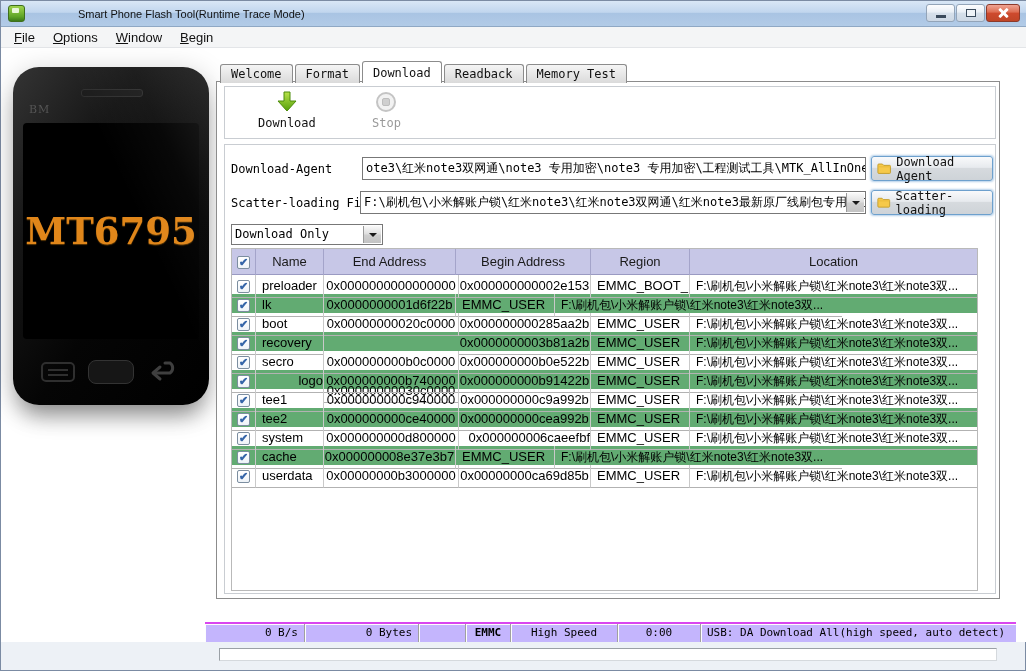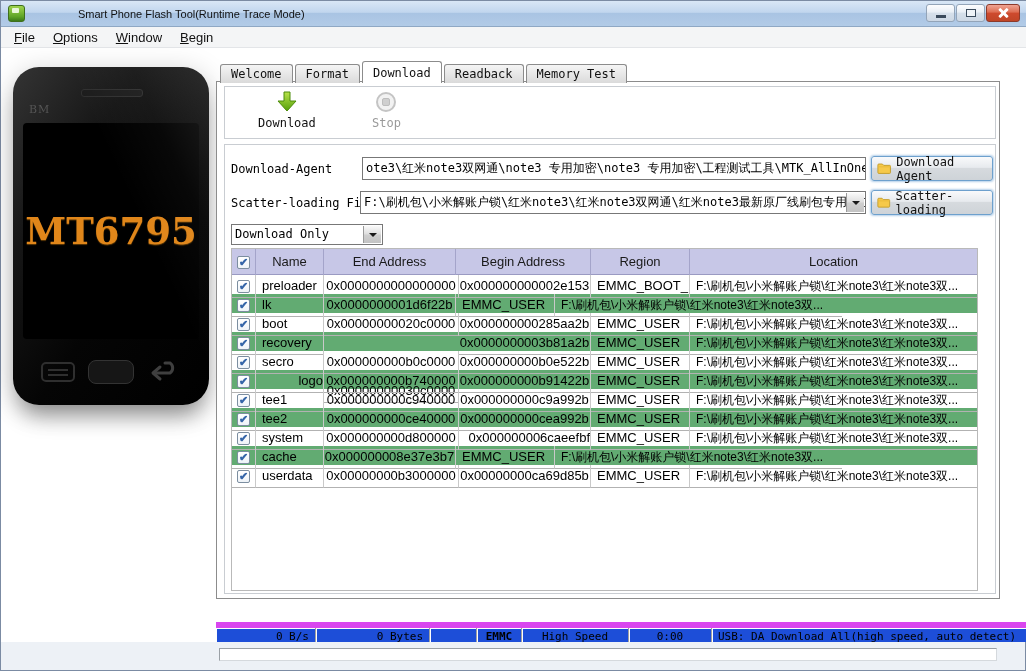--- a/index.html
+++ b/index.html
@@ -97,22 +97,22 @@
   .cell:last-child{border-right:none;}
   .cell[data-name="cell-location"]{font-size:12px;}
   .ck{display:flex;align-items:center;justify-content:center;}
   .cb{width:13px;height:13px;box-sizing:border-box;border:1px solid #7c8ea0;border-radius:2px;
     background:linear-gradient(180deg,#fff,#eef3f8);display:flex;align-items:center;justify-content:center;
     font-size:11px;font-weight:bold;color:#3565a8;line-height:11px;}
   .cb::after{content:"✔";}
   
   .progress{position:absolute;left:218px;top:600px;width:778px;height:13px;background:#fff;box-sizing:border-box;
     border:1px solid;border-color:#9aa0a6 #d5d9dd #d5d9dd #9aa0a6;}
-  .statusbar{position:absolute;left:215px;top:621px;width:811px;height:20px;background:#1d4ed8;
-    border-top:6px solid #d946ef;display:flex;box-sizing:border-box;}
+  .statusbar{position:absolute;left:204px;top:621px;width:811px;height:20px;background:#c4b5fd;
+    border-top:2px solid #d946ef;display:flex;box-sizing:border-box;}
   .seg{font-family:"DejaVu Sans Mono",monospace;font-size:11px;color:#000;line-height:18px;
     padding:0 6px;box-sizing:border-box;border-right:1px solid #a0a0a0;box-shadow:inset 1px 1px 0 #fdfdfd;
     overflow:hidden;white-space:nowrap;}
   .seg.bold{font-weight:bold;}
   .seg:last-child{border-right:none;}
 </style>
 </head>
 <body>
 
 <div class="window" data-name="app-window">

